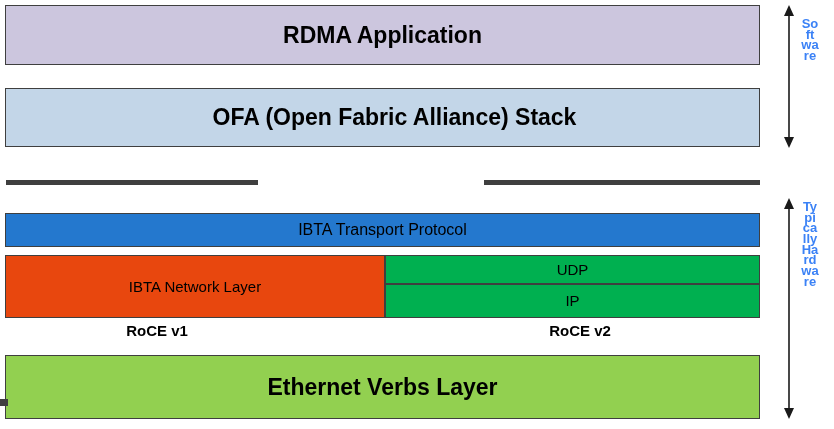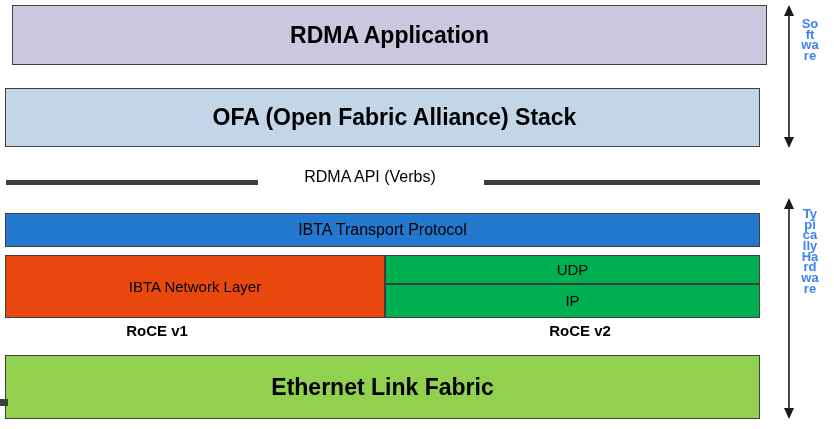--- a/index.html
+++ b/index.html
@@ -26,21 +26,21 @@
     border: 1px solid #3f3f3f;
     display: flex;
     align-items: center;
     justify-content: center;
     color: #000000;
     text-align: center;
     line-height: 1.05;
   }
 
   .block-app {
-    left: 12px;
+    left: 5px;
     top: 5px;
     width: 755px;
     height: 60px;
     background: #ccc6de;
     font-size: 23px;
     font-weight: bold;
   }
 
   .block-ofa {
     left: 5px;
@@ -160,21 +160,21 @@
     width: 18px;
     font-size: 13px;
     font-weight: bold;
     color: #3b82f6;
     text-align: center;
     letter-spacing: 0px;
     word-break: break-all;
     line-height: 0.82;
   }
   .span-software .span-text { top: 14px; }
-  .span-hardware .span-text { top: 11px; }
+  .span-hardware .span-text { top: 4px; }
 
   .edge-dot {
     position: absolute;
     left: 0px;
     top: 399px;
     width: 8px;
     height: 7px;
     background: #3f3f3f;
   }
 </style>
@@ -186,21 +186,20 @@
   <div class="block block-app">
     <span>RDMA Application</span>
   </div>
 
   <div class="block block-ofa">
     <span>OFA (Open Fabric Alliance) Stack</span>
   </div>
 
   <div class="api-row">
     <div class="api-line api-line-left"></div>
-    <div class="api-label">RDMA API (Verbs)</div>
     <div class="api-line api-line-right"></div>
   </div>
 
   <div class="block block-transport">
     <span>IBTA Transport Protocol</span>
   </div>
 
   <div class="block block-network">
     <span>IBTA Network Layer</span>
   </div>
@@ -211,21 +210,21 @@
 
   <div class="block block-ip">
     <span>IP</span>
   </div>
 
   <div class="roce-label roce-v1">RoCE v1</div>
 
   <div class="roce-label roce-v2">RoCE v2</div>
 
   <div class="block block-ethernet">
-    <span>Ethernet Link Fabric</span>
+    <span>Ethernet Verbs Layer</span>
   </div>
 
   <div class="edge-dot"></div>
 
   <div class="span span-software">
     <svg width="20" height="143" viewBox="0 0 20 143">
       <line x1="10" y1="8" x2="10" y2="135" stroke="#1a1a1a" stroke-width="1.6"></line>
       <polygon points="10,0 5,11 15,11" fill="#1a1a1a"></polygon>
       <polygon points="10,143 5,132 15,132" fill="#1a1a1a"></polygon>
     </svg>

